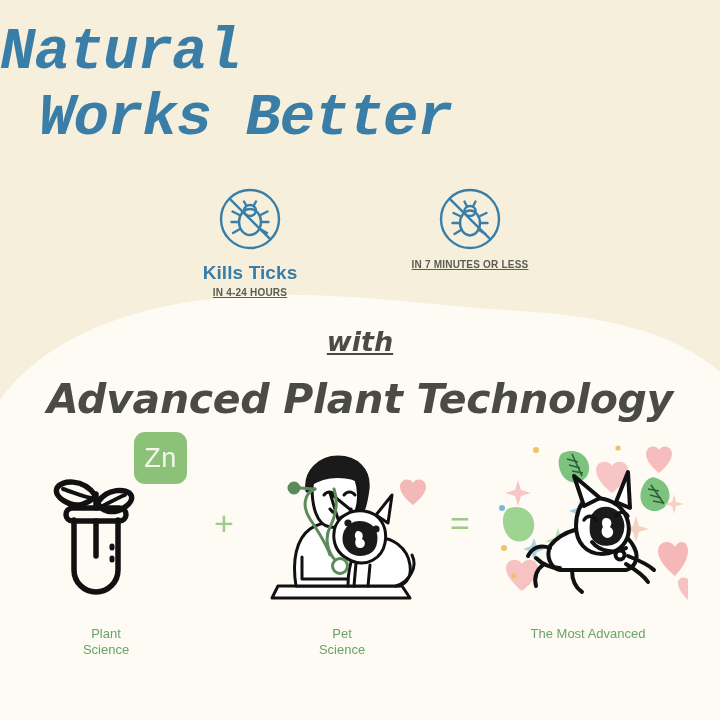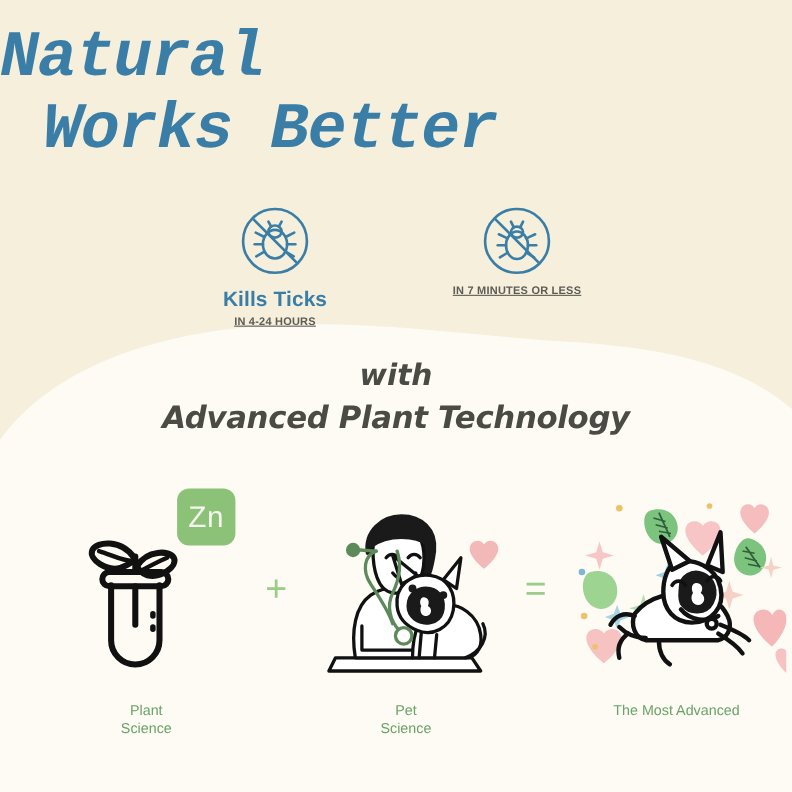--- a/index.html
+++ b/index.html
@@ -46,27 +46,27 @@
     letter-spacing:0.2px;
     text-decoration:underline;
   }
 
   
   .with-block {
     position:absolute; top:326px; left:0; right:0; z-index:3;
     text-align:center; color:#4b4b45;
     font-family:"DejaVu Sans", sans-serif; font-style:italic; font-weight:bold;
   }
-  .with-block .w1 { display:block; font-size:27px; letter-spacing:0px; }
-  .with-block .w2 { display:block; font-size:28px; margin-top:6px; letter-spacing:-0.3px; }
+  .with-block .w1 { display:block; font-size:27px; letter-spacing:0px;text-decoration:underline; }
+  .with-block .w2 { display:block; font-size:41px; margin-top:18px; letter-spacing:-0.3px; }
 
   
   .equation {
-    position:absolute; top:440px; left:0; right:0; z-index:3;
-    display:flex; align-items:flex-start; justify-content:flex-end;padding-left:11px;
+    position:absolute; top:428px; left:0; right:0; z-index:3;
+    display:flex; align-items:flex-start; justify-content:flex-start;padding-left:11px;
   }
   .eq-col { width:190px; text-align:center; }
   .eq-art { height:190px; display:flex; align-items:center; justify-content:center; position:relative; }
   .eq-label {
     color:#6ba368; font-size:13px; line-height:1.25; margin-top:8px;
     font-family:"Liberation Sans", sans-serif;
   }
   .eq-op {
     width:46px; color:#9ccb8a; font-size:34px; font-weight:500;
     display:flex; align-items:center; justify-content:center;

